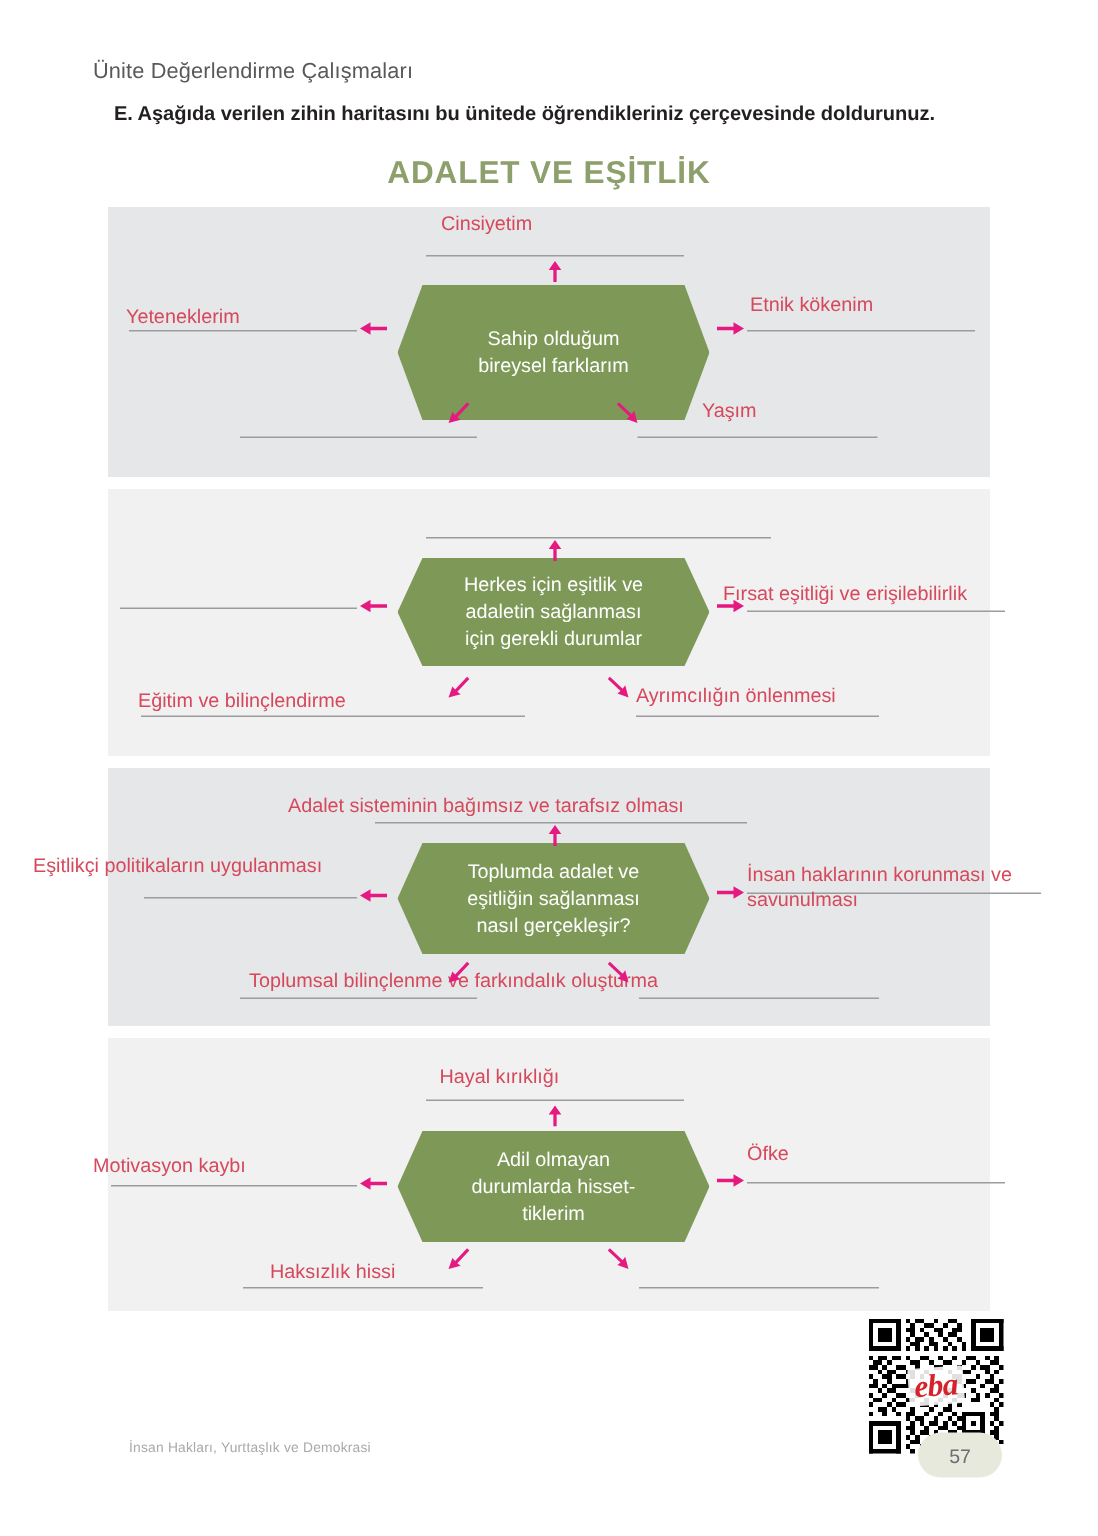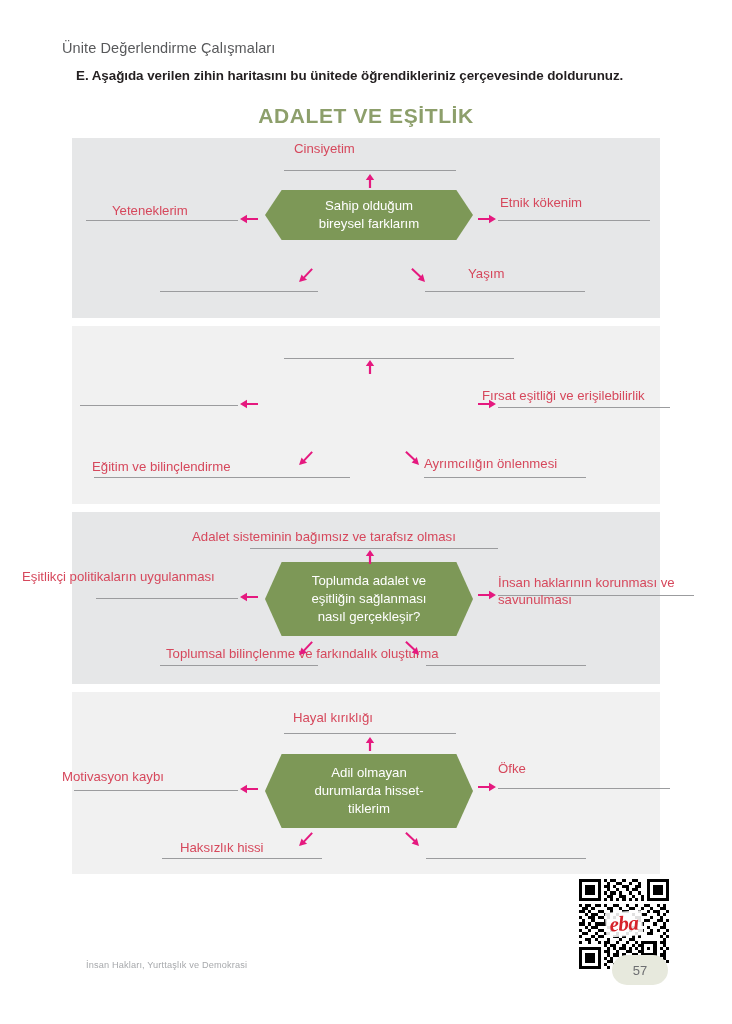--- a/index.html
+++ b/index.html
@@ -41,21 +41,21 @@
     background: #7d9857;
     color: #ffffff;
     display: flex; align-items: center; justify-content: center;
     text-align: center;
     font-size: 13.2px; line-height: 1.38;
     -webkit-clip-path: polygon(8% 0%, 92% 0%, 100% 50%, 92% 100%, 8% 100%, 0% 50%);
     clip-path: polygon(8% 0%, 92% 0%, 100% 50%, 92% 100%, 8% 100%, 0% 50%);
     border-radius: 14px;
     padding: 0 16px;
   }
-  #hex-1 { left: 265px; top: 190px; width: 208px; height: 50px; }
+  #hex-1 { left: 265px; top: 190px; width: 208px; height: 90px; }
   #hex-2 { left: 265px; top: 372px; width: 208px; height: 72px; }
   #hex-3 { left: 265px; top: 562px; width: 208px; height: 74px; }
   #hex-4 { left: 265px; top: 754px; width: 208px; height: 74px; }
 
   
   .ansline { position: absolute; height: 1px; background: #9b9c9e; }
 
   
   .lab {
     position: absolute;
@@ -114,21 +114,21 @@
 
   <div class="ansline" style="left:284px; top:170px; width:172px;"></div>
   <div class="lab" style="left:294px; top:141px;text-align:center;">Cinsiyetim</div>
   <div class="arrow" style="left:365px; top:174px;">
     <svg width="10" height="14" viewBox="0 0 10 14">
         <path d="M5 0 L9.2 6 H6.1 V14 H3.9 V6 H0.8 Z" fill="#e5197f"></path>
       </svg>
   </div>
 
   <div class="ansline" style="left:86px; top:220px; width:152px;"></div>
-  <div class="lab" style="left:84px; top:203px;margin-left:28px;">Yeteneklerim</div>
+  <div class="lab" style="left:84px; top:203px;">Yeteneklerim</div>
   <div class="arrow" style="left:240px; top:214px;">
     <svg width="18" height="10" viewBox="0 0 18 10">
         <path d="M0 5 L7 0.8 V3.9 H18 V6.1 H7 V9.2 Z" fill="#e5197f"></path>
       </svg>
   </div>
 
   <div class="ansline" style="left:498px; top:220px; width:152px;"></div>
   <div class="lab" style="left:500px; top:195px;">Etnik kökenim</div>
   <div class="arrow" style="left:478px; top:214px;">
     <svg width="18" height="10" viewBox="0 0 18 10">
@@ -147,20 +147,27 @@
   <div class="ansline" style="left:425px; top:291px; width:160px;"></div>
   <div class="lab" style="left:468px; top:266px;">Yaşım</div>
   <div class="arrow" style="left:410px; top:267px;">
     <svg width="16" height="16" viewBox="0 0 16 16">
         <path d="M15 15 L7.6 12.4 L9.7 10.6 L1.2 2.6 L2.6 1.1 L11.1 9.1 L12.8 6.9 Z" fill="#e5197f"></path>
       </svg>
   </div>
 
   <div class="panel shade-b" id="panel-2"></div>
 
+  <div class="hex" id="hex-2">
+    <span>
+      <span>Herkes için eşitlik ve</span><br>
+      <span>adaletin sağlanması</span><br>
+      <span>için gerekli durumlar</span>
+    </span>
+  </div>
 
   <div class="ansline" style="left:284px; top:358px; width:230px;"></div>
   <div class="arrow" style="left:365px; top:360px;">
     <svg width="10" height="14" viewBox="0 0 10 14">
         <path d="M5 0 L9.2 6 H6.1 V14 H3.9 V6 H0.8 Z" fill="#e5197f"></path>
       </svg>
   </div>
 
   <div class="ansline" style="left:80px; top:405px; width:158px;"></div>
   <div class="lab" style="left:80px; top:386px;"></div>

